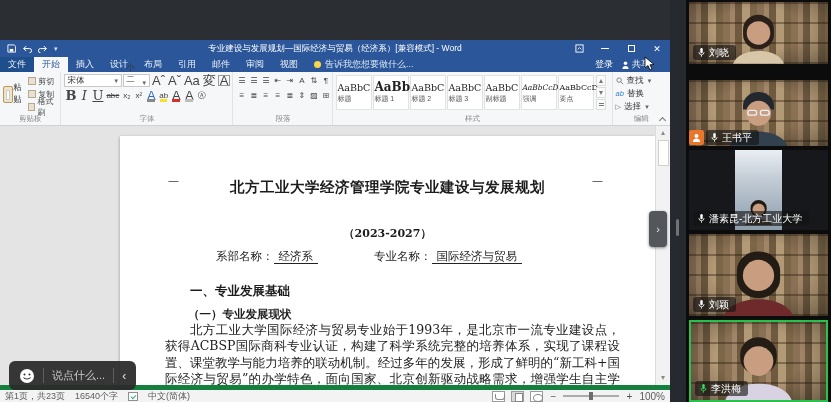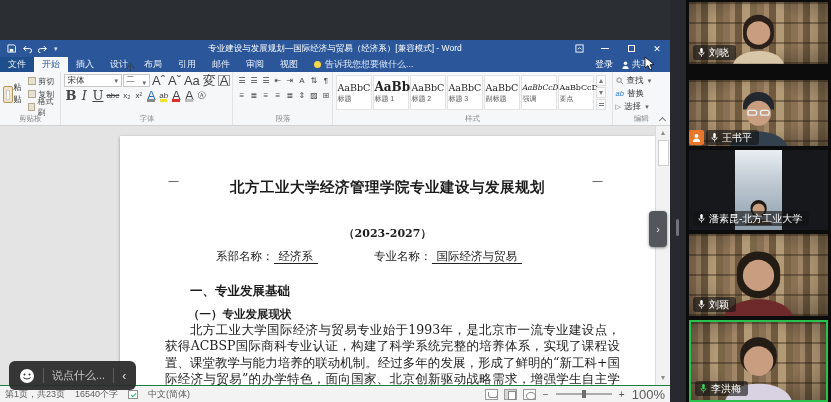--- a/index.html
+++ b/index.html
@@ -96,33 +96,33 @@
   .doc-h2 { position:absolute; top:171px; left:45px; width:455px; font-size:11.5px; font-weight:bold; text-indent:2em; }
   .doc-body { position:absolute; top:186px; left:45px; width:455px; font-size:12.5px; line-height:16.4px; text-align:justify; text-indent:2em; }
   .vscroll { position:absolute; right:0; top:0; bottom:0; width:15px; background:#f2f2f2; border-left:1px solid #dcdcdc; }
   .sc-up, .sc-down { position:absolute; left:2px; width:11px; height:10px; cursor:pointer; }
   .sc-up { top:2px; } .sc-down { bottom:2px; }
   .sc-up::after { content:""; position:absolute; left:3px; top:3px; border-left:2.5px solid transparent; border-right:2.5px solid transparent; border-bottom:4px solid #8a8a8a; }
   .sc-down::after { content:""; position:absolute; left:3px; top:3px; border-left:2.5px solid transparent; border-right:2.5px solid transparent; border-top:4px solid #8a8a8a; }
   .sc-thumb { position:absolute; top:14px; left:2px; width:11px; height:26px; background:#fff; border:1px solid #cfcfcf; cursor:grab; }
 
   
-  .statusbar { height:17px; background:#f3f3f4; border-top:1px solid #15803d; display:flex; align-items:center; font-size:9px; color:#5c5c5c; padding:0 5px; gap:10px; flex:0 0 auto; }
+  .statusbar { height:17px; background:#f3f3f4; border-top:5px solid #15803d; display:flex; align-items:center; font-size:9px; color:#5c5c5c; padding:0 5px; gap:10px; flex:0 0 auto; }
   .proof-icon { width:10px; height:9px; background:#fff; border:1px solid #8f8f8f; position:relative; }
   .proof-icon::after { content:""; position:absolute; left:2px; top:2px; width:4px; height:2px; border-left:1px solid #2b7; border-bottom:1px solid #2b7; transform:rotate(-45deg); }
   .sb-right { margin-left:auto; display:flex; align-items:center; gap:6px; }
   .vicon { width:13px; height:11px; border:1px solid #9c9c9c; background:#fff; cursor:pointer; position:relative; }
   .vicon.active { background:#d9d9d9; }
   .vicon.read::after { content:""; position:absolute; left:2px; top:2px; width:8px; height:5px; border:1px solid #888; border-top:none; border-radius:0 0 3px 3px; }
   .vicon.print::after { content:""; position:absolute; left:3px; top:1px; width:6px; height:7px; border:1px solid #888; background:#fff; }
   .vicon.web::after { content:""; position:absolute; left:2px; top:2px; width:8px; height:6px; border:1px solid #888; border-radius:50%; }
   .zbtn { font-size:10px; color:#555; cursor:pointer; width:8px; text-align:center; }
   .ztrack { width:56px; height:2px; background:#ababab; position:relative; cursor:pointer; }
   .zthumb { position:absolute; left:26px; top:-3px; width:4px; height:8px; background:#6d6d6d; cursor:grab; }
-  .zpct { font-size:13px; }
+  .zpct { font-size:10px; }
 
   
   .chat { position:absolute; left:9px; top:361px; height:29px; background:rgba(43,43,43,.94); border-radius:6px; display:flex; align-items:center; padding:0 10px; gap:8px; z-index:40; }
   .cdiv { width:1px; height:15px; background:#5e5e5e; }
   .ctext { font-size:11px; color:#c9c9c9; cursor:text; }
   .cchev { font-size:12px; color:#e0e0e0; cursor:pointer; }
 
   
   .cursor { position:absolute; left:644px; top:56px; z-index:60; pointer-events:none; }
 

